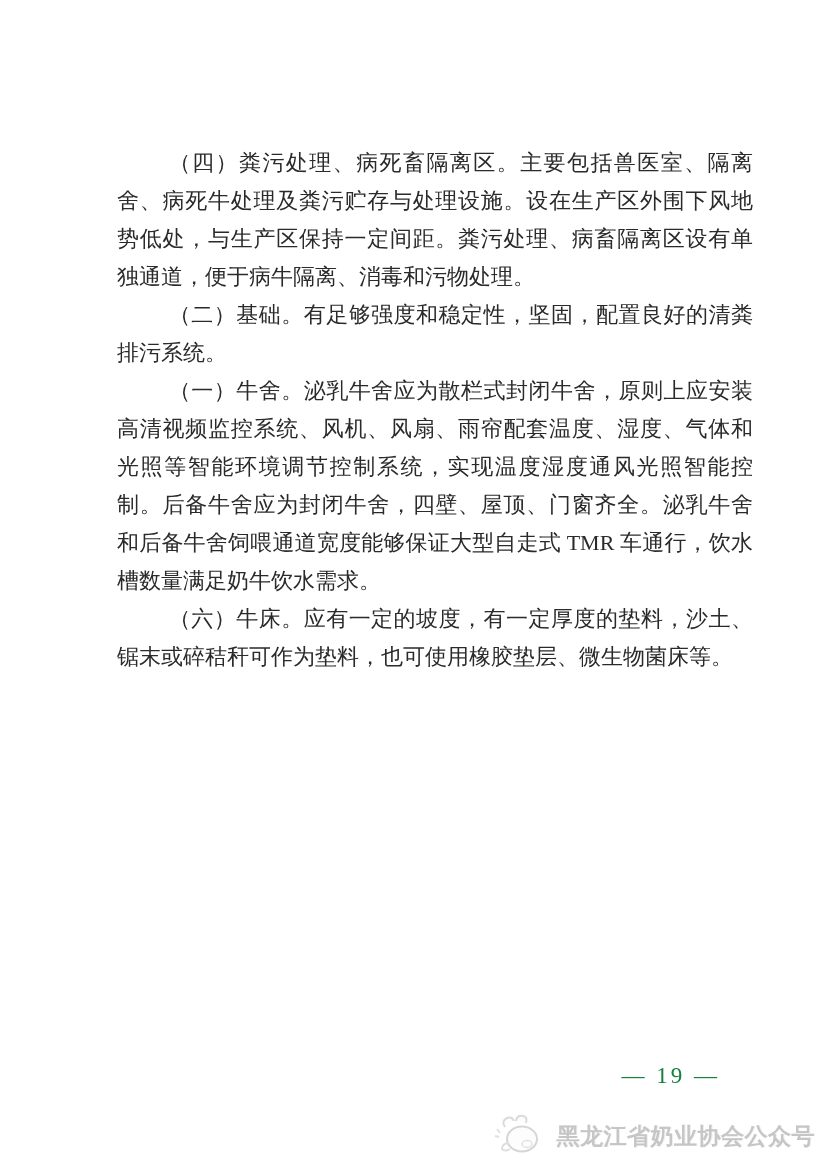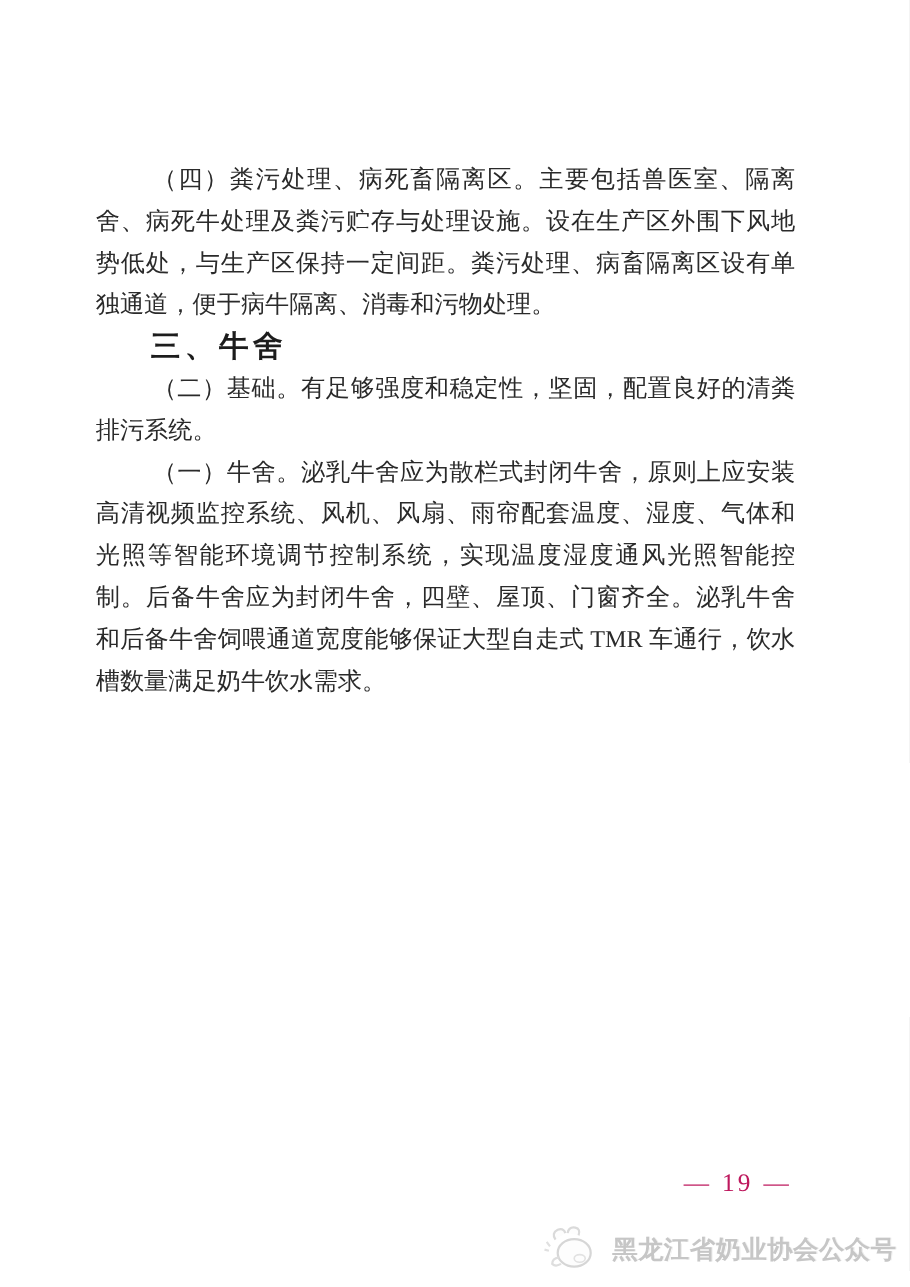--- a/index.html
+++ b/index.html
@@ -8,21 +8,21 @@
     position: relative;
     width: 827px;
     height: 1170px;
     background: #ffffff;
     margin: 0 auto;
     overflow: hidden;
     font-family: "Liberation Serif", serif;
   }
   .content {
     position: absolute;
-    left: 87px;
+    left: 117px;
     top: 144px;
     width: 636px;
   }
   .para {
     font-size: 22px;
     line-height: 38px;
     color: #2a2a2a;
     text-align: justify;
     text-justify: inter-character;
     text-indent: 2.35em;
@@ -41,21 +41,21 @@
     font-weight: 700;
     font-family: "Liberation Sans", sans-serif;
     color: #1c1c1c;
   }
   .page-number {
     position: absolute;
     top: 1062px;
     right: 107px;
     font-size: 23px;
     line-height: 28px;
-    color: #be185d;
+    color: #15803d;
     letter-spacing: 3px;
     font-family: "Liberation Serif", serif;
   }
   .watermark {
     position: absolute;
     top: 1112px;
     right: 12px;
     display: flex;
     align-items: center;
     gap: 14px;
@@ -72,23 +72,23 @@
   }
   .logo-icon { display: block; }
 </style>
 </head>
 <body>
 
 <div class="page">
 
   <div class="content">
     <p class="para">（四）粪污处理、病死畜隔离区。主要包括兽医室、隔离舍、病死牛处理及粪污贮存与处理设施。设在生产区外围下风地势低处，与生产区保持一定间距。粪污处理、病畜隔离区设有单独通道，便于病牛隔离、消毒和污物处理。</p>
-    <h2 class="heading">三、牛舍</h2>
     <p class="para">（二）基础。有足够强度和稳定性，坚固，配置良好的清粪排污系统。</p>
     <p class="para">（一）牛舍。泌乳牛舍应为散栏式封闭牛舍，原则上应安装高清视频监控系统、风机、风扇、雨帘配套温度、湿度、气体和光照等智能环境调节控制系统，实现温度湿度通风光照智能控制。后备牛舍应为封闭牛舍，四壁、屋顶、门窗齐全。泌乳牛舍和后备牛舍饲喂通道宽度能够保证大型自走式 TMR 车通行，饮水槽数量满足奶牛饮水需求。</p>
+    <p class="para">（六）牛床。应有一定的坡度，有一定厚度的垫料，沙土、锯末或碎秸秆可作为垫料，也可使用橡胶垫层、微生物菌床等。</p>
   </div>
 
   <div class="page-number">— 19 —</div>
 
   <div class="watermark">
     <svg class="logo-icon" width="52" height="48" viewBox="0 0 52 48" fill="none" xmlns="http://www.w3.org/2000/svg">
       <ellipse cx="31" cy="27" rx="15" ry="12.5" stroke="#d6d6d6" stroke-width="2" fill="#fdfdfd"></ellipse>
       <path d="M14 15 q-4 -6 2 -9 q5 -2 7 3" stroke="#dadada" stroke-width="2" fill="#fdfdfd"></path>
       <path d="M25 9 q1 -6 7 -5 q5 1 3 7" stroke="#dadada" stroke-width="2" fill="#fdfdfd"></path>
       <path d="M17 31 q-6 1 -6 6 q3 3 8 0" stroke="#dedede" stroke-width="2" fill="none"></path>

